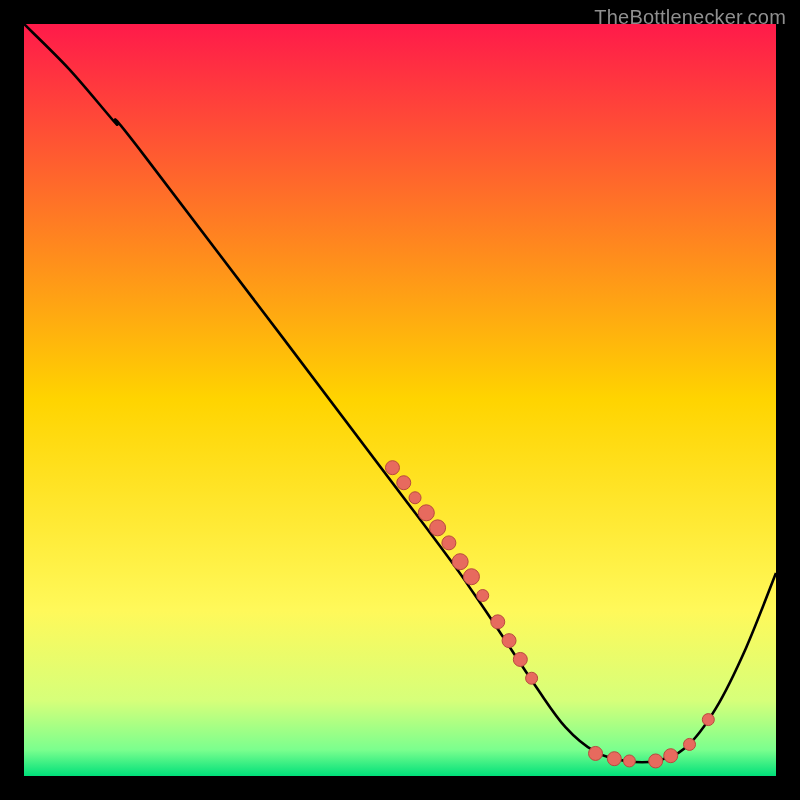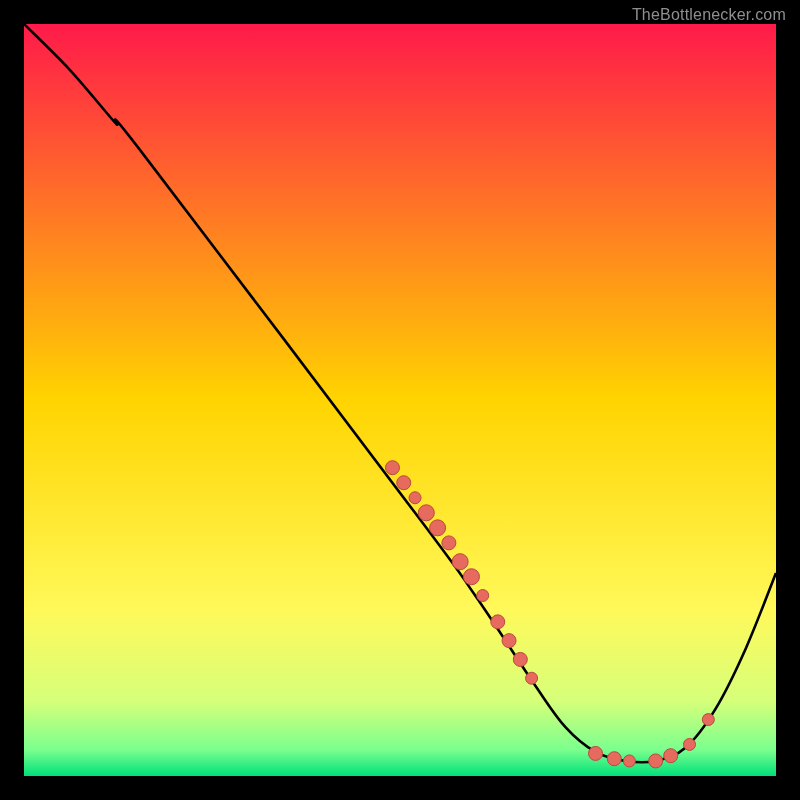--- a/index.html
+++ b/index.html
@@ -14,21 +14,21 @@
     position: relative;
     width: 800px;
     height: 800px;
     background: #000;
   }
   .watermark {
     position: absolute;
     top: 6px;
     right: 14px;
     color: #8f8f8f;
-    font-size: 16px;
+    font-size: 20px;
     font-weight: 500;
     letter-spacing: 0.2px;
     z-index: 5;
   }
   .plot {
     position: absolute;
     left: 24px;
     top: 24px;
     width: 752px;
     height: 752px;

